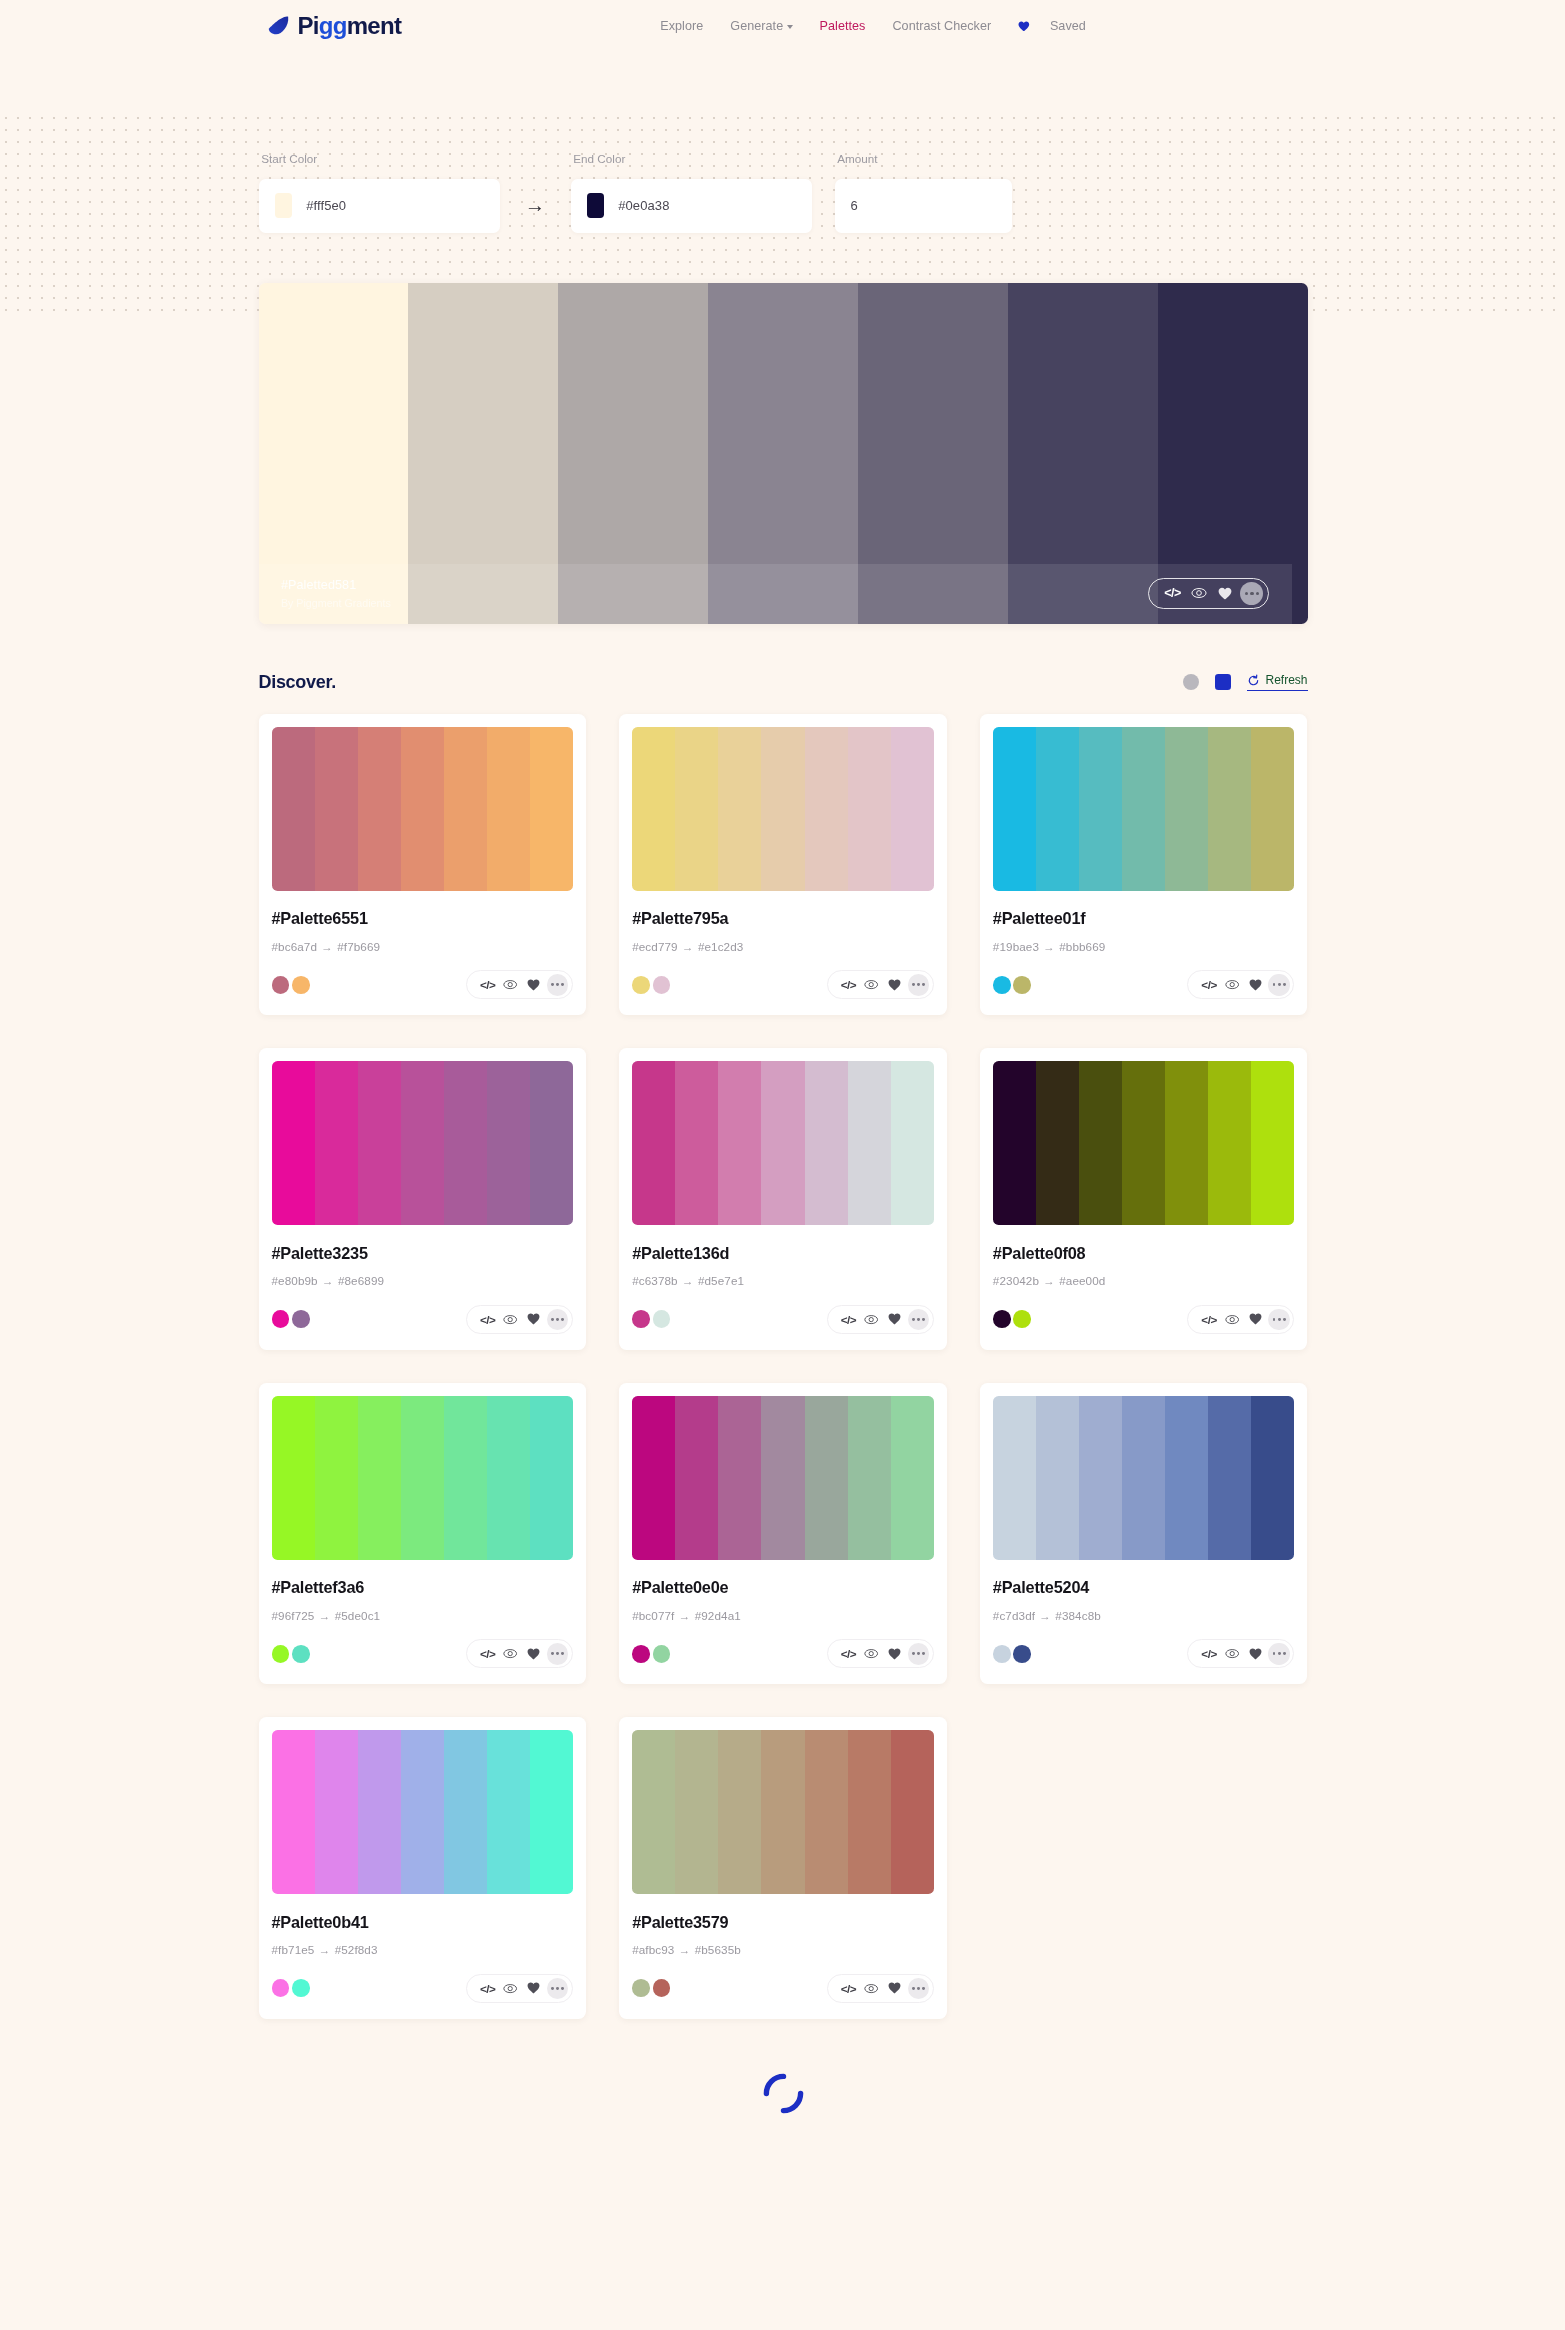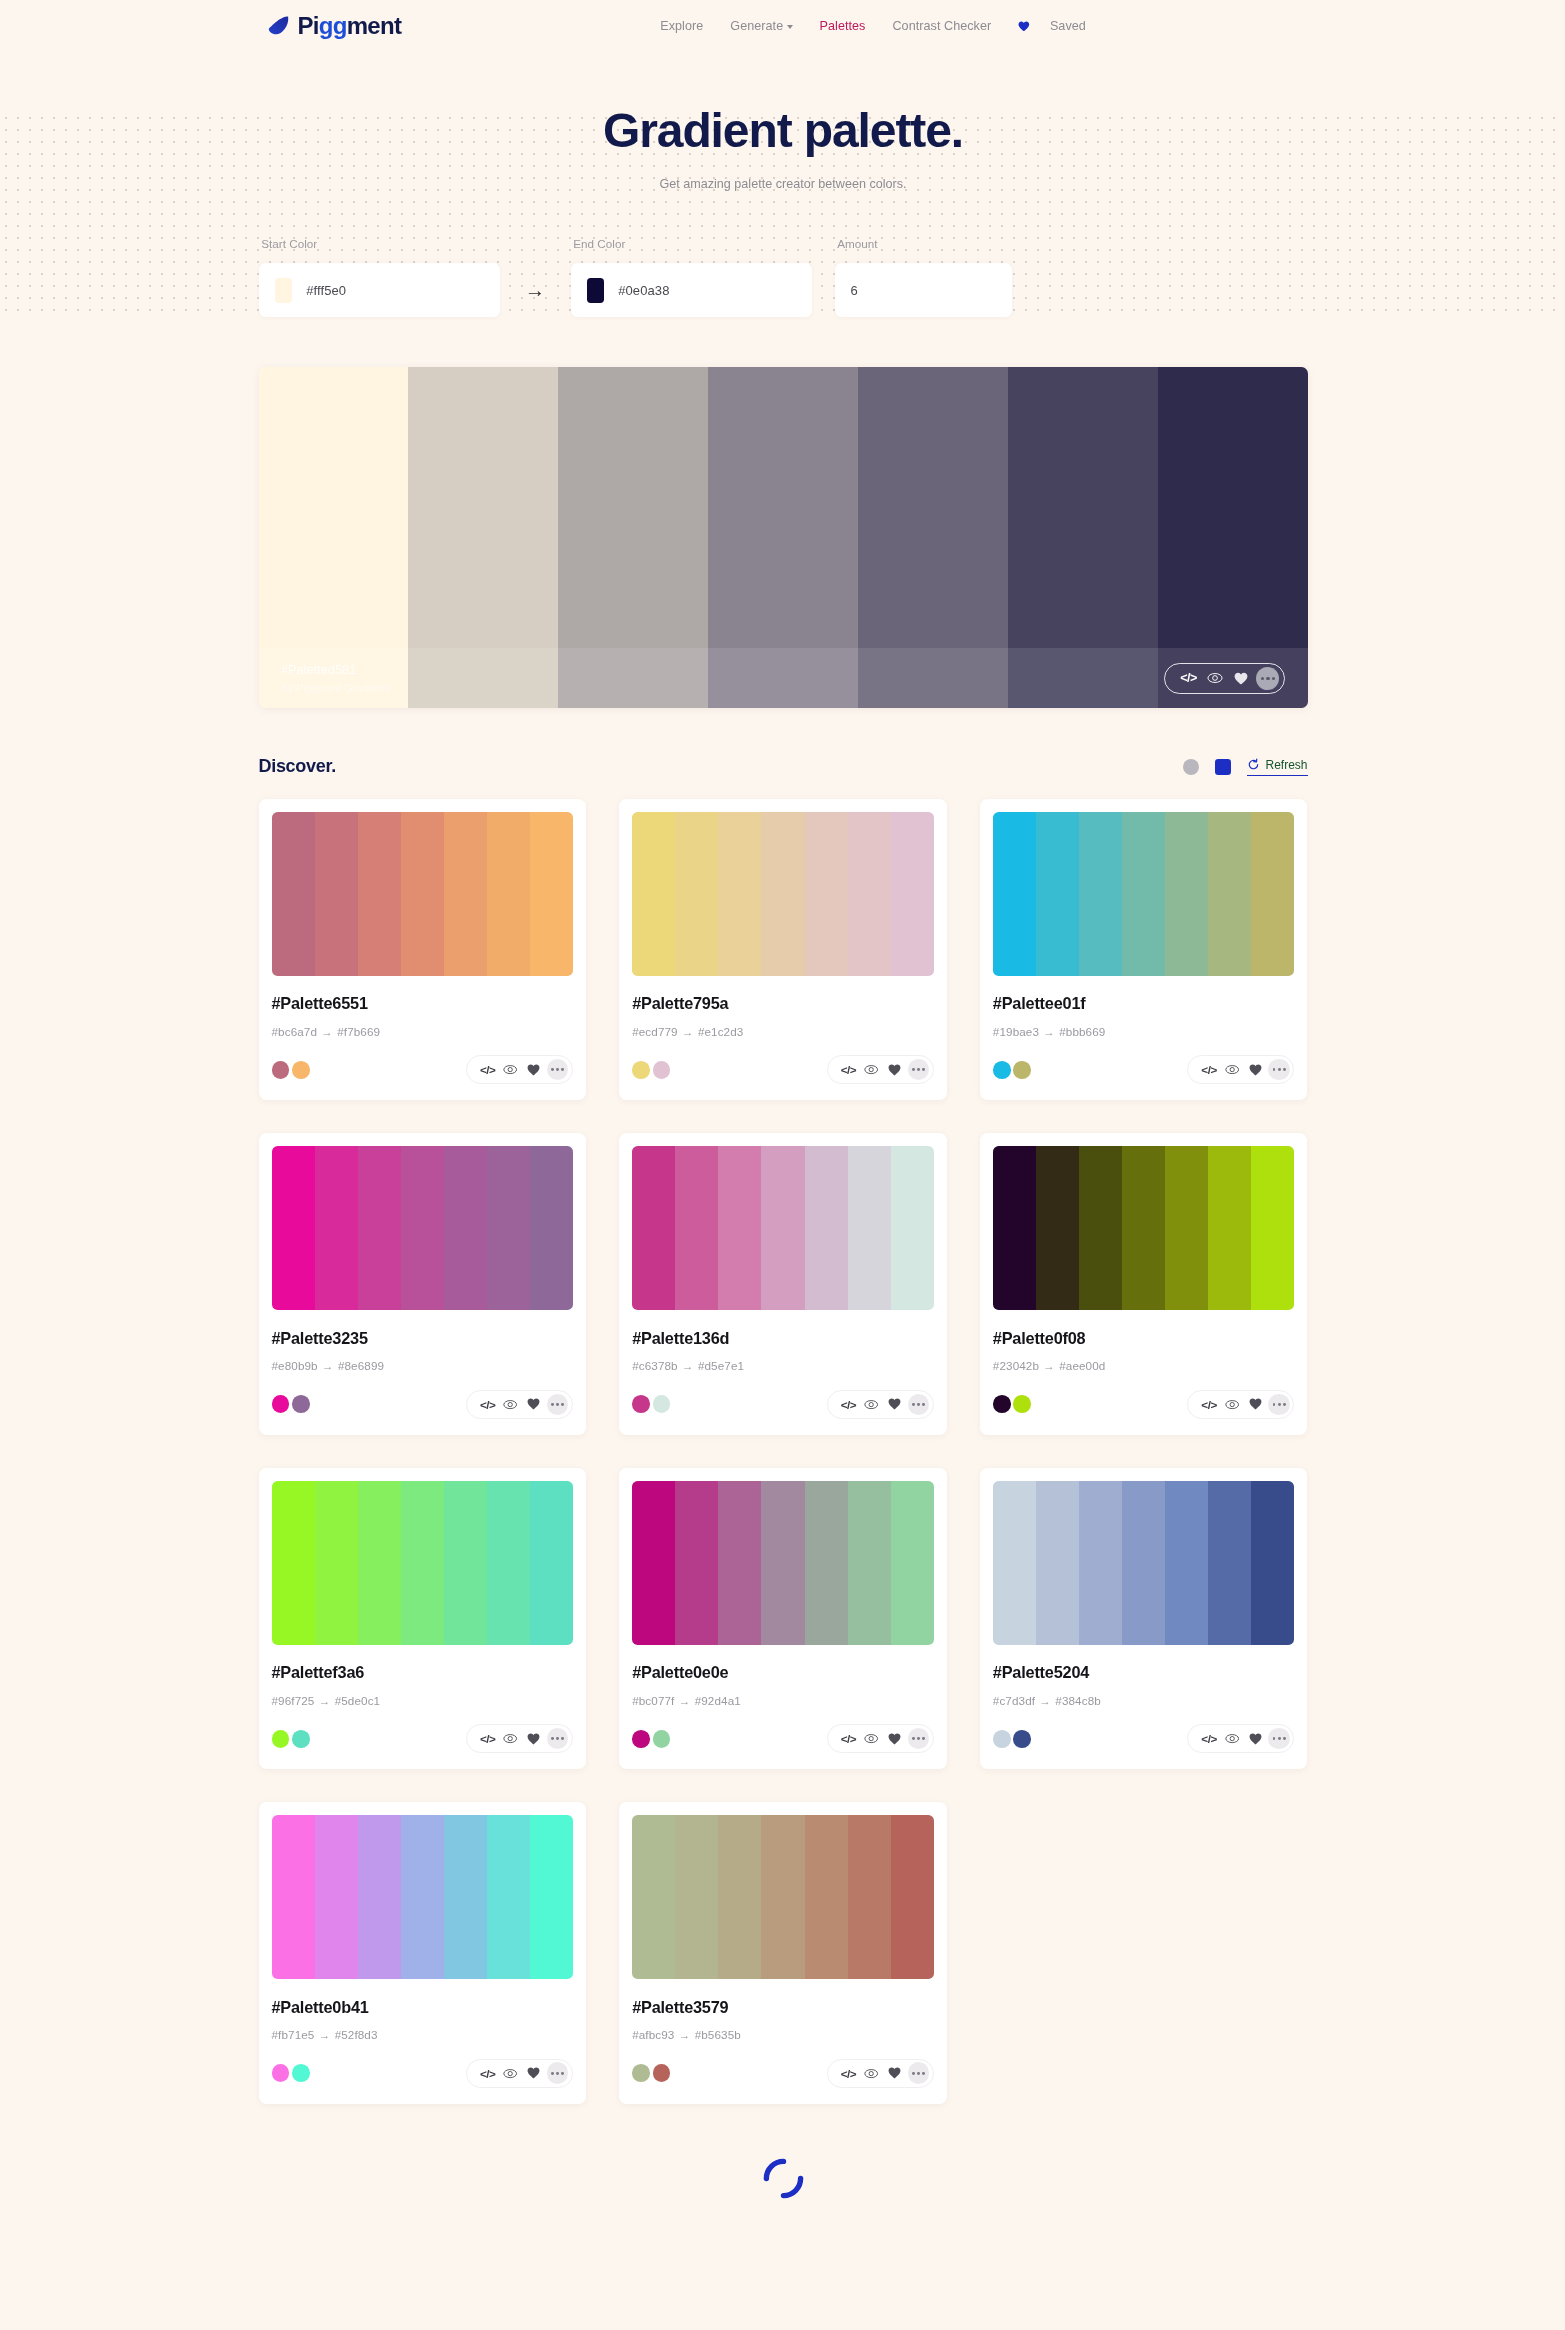--- a/index.html
+++ b/index.html
@@ -149,21 +149,21 @@
     border-radius: 6.5px;
     overflow: hidden;
     position: relative;
     height: 341px;
     box-shadow: 0 1.9px 8.4px rgba(60,40,20,0.06);
   }
   .preview-strips { display: flex; height: 100%; width: 100%; }
   .preview-strips > div { flex: 1 1 0; height: 100%; }
   .preview-overlay {
     position: absolute;
-    left: 0; right: 0; bottom: 0;
+    left: 0; right: 16px; bottom: 0;
     height: 60px;
     display: flex;
     align-items: center;
     padding: 0 22.4px;
     background: rgba(255,255,255,0.10);
   }
   .preview-meta { flex: 1; }
   .preview-name {
     font-size: 12.6px;
     color: rgba(255,255,255,0.92);
@@ -341,24 +341,20 @@
       <svg class="heart-blue" viewBox="0 0 24 22">
         <path d="M12 21 C12 21 1 13.5 1 7 C1 3 4 1 7 1 C9.5 1 11.2 2.6 12 4 C12.8 2.6 14.5 1 17 1 C20 1 23 3 23 7 C23 13.5 12 21 12 21 Z" fill="#1c2ec4"></path>
       </svg>
       <span>Saved</span>
     </div>
   </div>
 </div>
 
 <div class="hero">
   <div class="dots"></div>
-  <div class="hero-inner">
-    <h1 class="hero-title">Gradient palette.</h1>
-    <p class="hero-sub">Get amazing palette creator between colors.</p>
-  </div>
 </div>
 
 <div class="controls">
   <div class="field">
     <div class="field-label">Start Color</div>
     <div class="field-box fb-start">
       <div class="swatch-chip" id="sw-start" style="background: rgb(255, 245, 224);"></div>
       <div class="field-value">#fff5e0</div>
     </div>
   </div>

